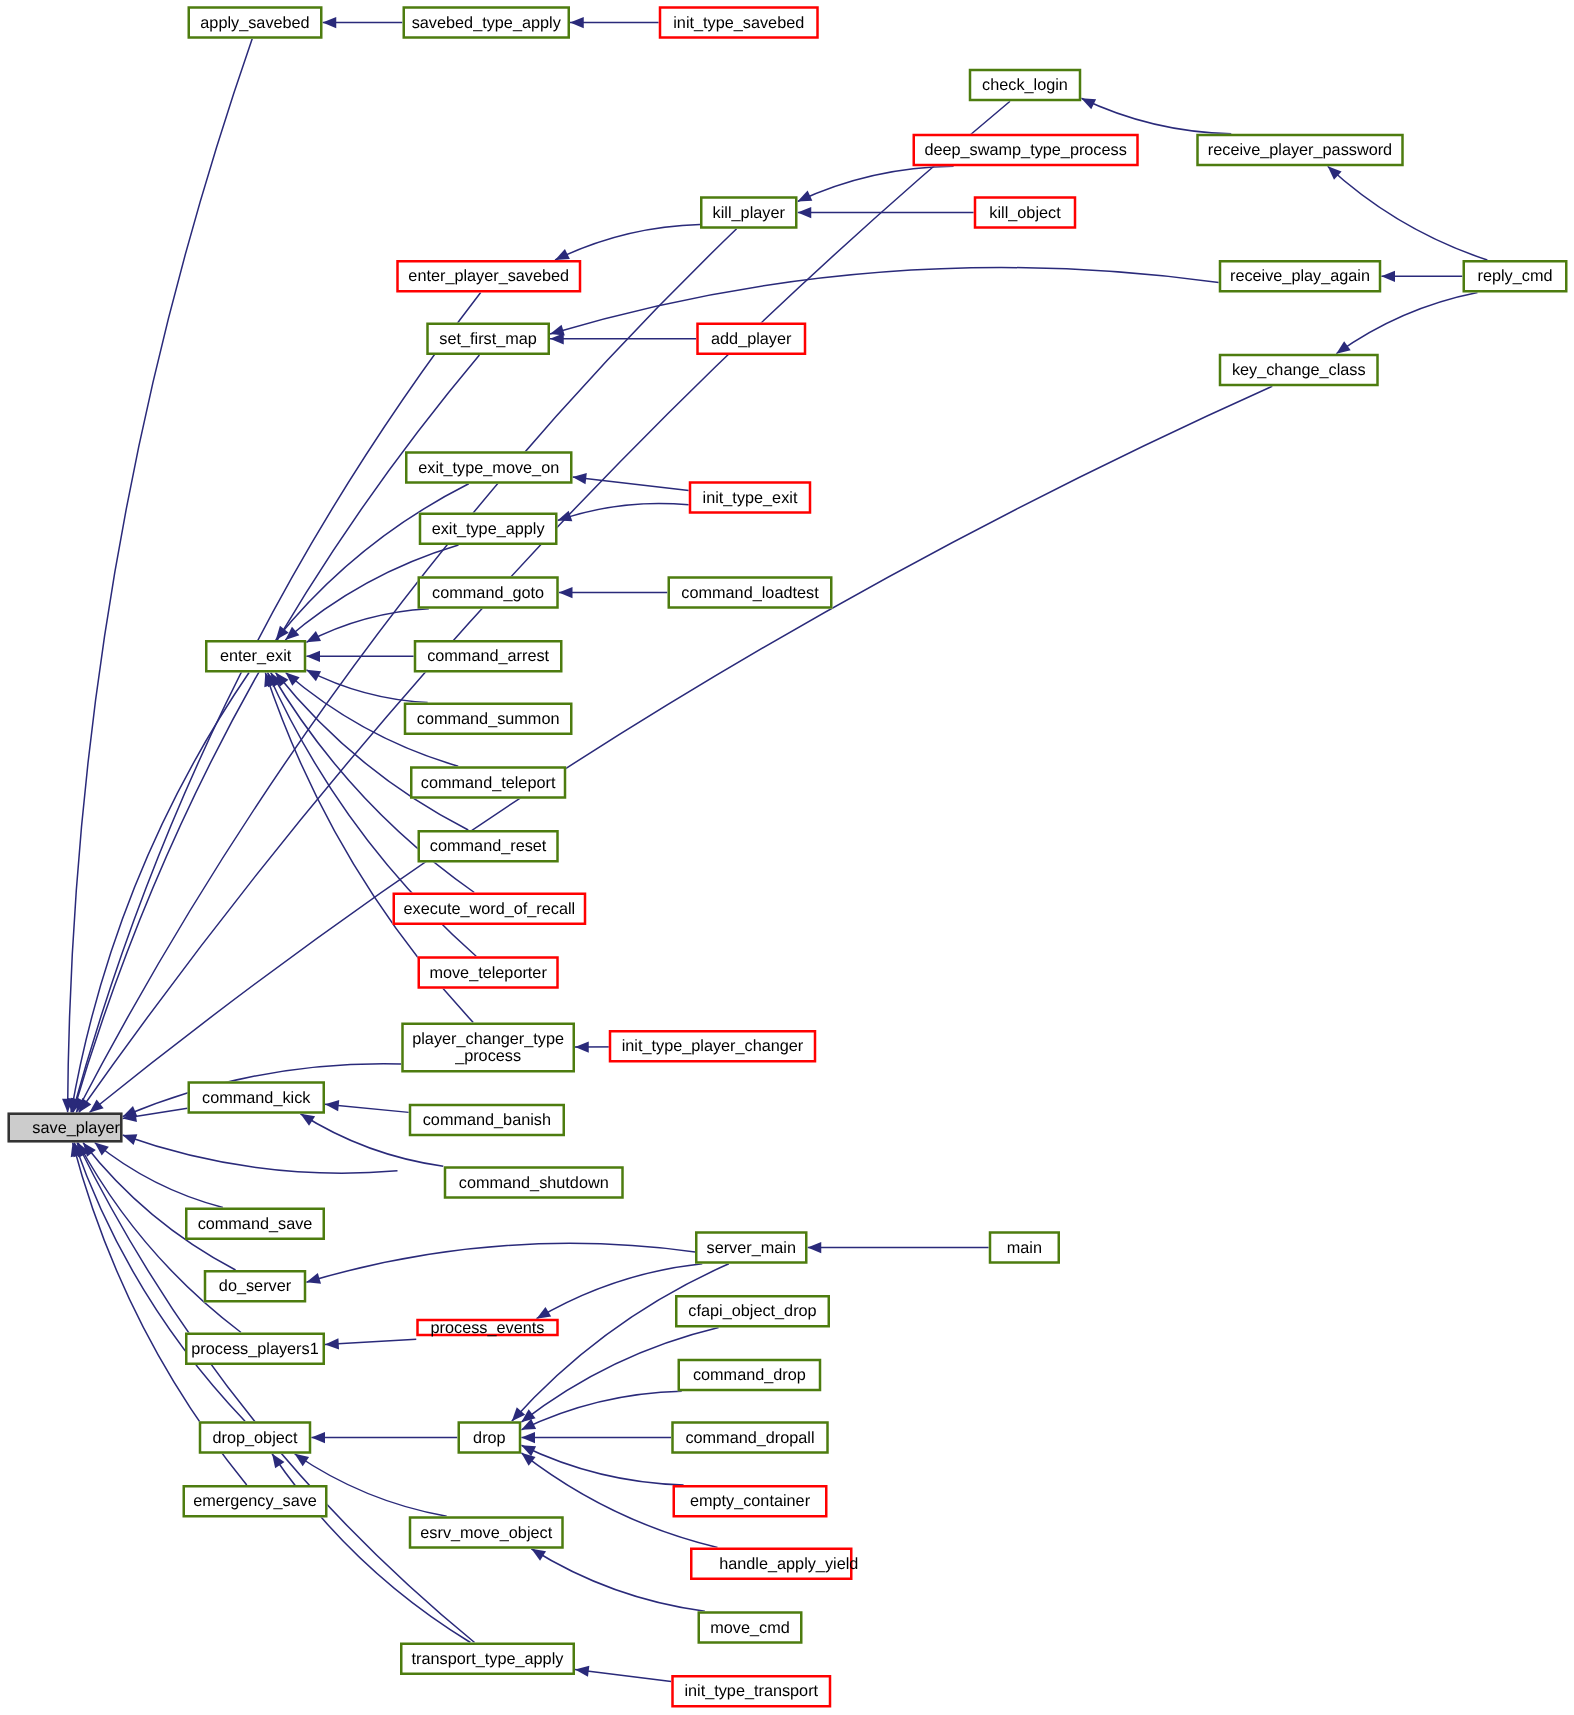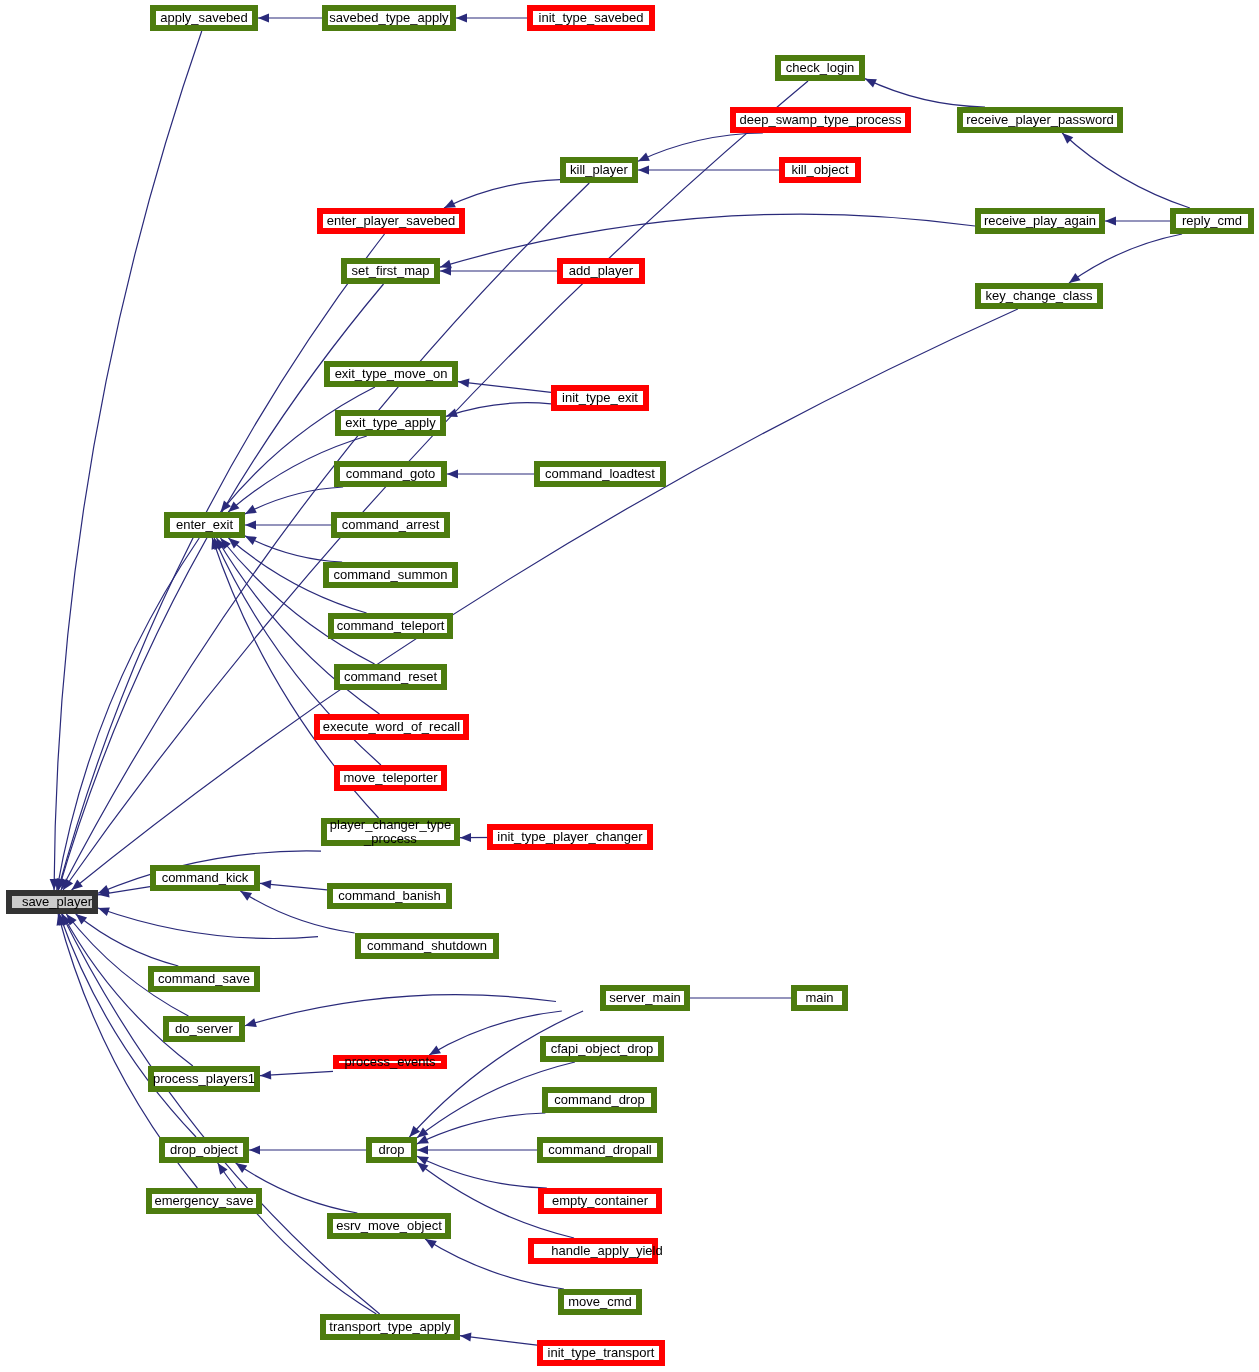--- a/index.html
+++ b/index.html
@@ -3,21 +3,21 @@
 <meta charset="utf-8">
 <style>
   html,body{margin:0;padding:0;background:#ffffff;}
   body{font-family:"Liberation Sans", sans-serif;}
   #canvas{position:relative;width:1259px;height:1372px;overflow:hidden;background:#ffffff;}
   svg.edges{position:absolute;left:0;top:0;width:1259px;height:1372px;}
   .node{
     position:absolute;
     box-sizing:border-box;
     background:#ffffff;
-    border:6px solid #4d7c0f;
+    border:2px solid #4d7c0f;
     display:flex;align-items:center;justify-content:center;
     font-size:13px;
     line-height:14px;
     color:#000000;
     text-align:center;
     white-space:pre-line;
     cursor:default;
   }
   .node.red{border-color:#ff0000;}
   .node.focus{background:#cccccc;border-color:#333333;justify-content:flex-end;}
@@ -281,39 +281,39 @@
       <div class="node" style="left: 335px; top: 410px; width: 111px; height: 26px;"><span>exit_type_apply</span></div>
       <div class="node" style="left: 334px; top: 461px; width: 113px; height: 26px;"><span>command_goto</span></div>
       <div class="node" style="left: 534px; top: 461px; width: 132px; height: 26px;"><span>command_loadtest</span></div>
       <div class="node" style="left: 164px; top: 512px; width: 81px; height: 26px;"><span>enter_exit</span></div>
       <div class="node" style="left: 331px; top: 512px; width: 119px; height: 26px;"><span>command_arrest</span></div>
       <div class="node" style="left: 323px; top: 562px; width: 135px; height: 26px;"><span>command_summon</span></div>
       <div class="node" style="left: 328px; top: 613px; width: 125px; height: 26px;"><span>command_teleport</span></div>
       <div class="node" style="left: 334px; top: 664px; width: 113px; height: 26px;"><span>command_reset</span></div>
       <div class="node red" style="left: 314px; top: 714px; width: 155px; height: 26px;"><span>execute_word_of_recall</span></div>
       <div class="node red" style="left: 334px; top: 765px; width: 113px; height: 26px;"><span>move_teleporter</span></div>
-      <div class="node" style="left: 321px; top: 818px; width: 139px; height: 28px;"><span>player_changer_type
+      <div class="node" style="left: 321px; top: 818px; width: 139px; height: 40px;"><span>player_changer_type
 _process</span></div>
       <div class="node red" style="left: 487px; top: 824px; width: 166px; height: 26px;"><span>init_type_player_changer</span></div>
       <div class="node" style="left: 150px; top: 865px; width: 110px; height: 26px;"><span>command_kick</span></div>
       <div class="node" style="left: 327px; top: 883px; width: 125px; height: 26px;"><span>command_banish</span></div>
       <div class="node focus" style="left: 6px; top: 890px; width: 92px; height: 24px;"><span>save_player</span></div>
       <div class="node" style="left: 318px; top: 933px; width: 144px; height: 26px; margin-left: 37px;"><span>command_shutdown</span></div>
       <div class="node" style="left: 148px; top: 966px; width: 112px; height: 26px;"><span>command_save</span></div>
-      <div class="node" style="left: 556px; top: 985px; width: 90px; height: 26px; margin-left: 44px;"><span>server_main</span></div>
+      <div class="node" style="left: 556px; top: 985px; width: 90px; height: 26px;"><span>server_main</span></div>
       <div class="node" style="left: 791px; top: 985px; width: 57px; height: 26px;"><span>main</span></div>
       <div class="node" style="left: 163px; top: 1016px; width: 82px; height: 26px;"><span>do_server</span></div>
       <div class="node" style="left: 540px; top: 1036px; width: 124px; height: 26px;"><span>cfapi_object_drop</span></div>
       <div class="node red" style="left: 333px; top: 1055px; width: 114px; height: 14px;"><span>process_events</span></div>
       <div class="node" style="left: 148px; top: 1066px; width: 112px; height: 26px;"><span>process_players1</span></div>
       <div class="node" style="left: 542px; top: 1087px; width: 115px; height: 26px;"><span>command_drop</span></div>
       <div class="node" style="left: 537px; top: 1137px; width: 126px; height: 26px;"><span>command_dropall</span></div>
       <div class="node" style="left: 159px; top: 1137px; width: 90px; height: 26px;"><span>drop_object</span></div>
       <div class="node" style="left: 366px; top: 1137px; width: 51px; height: 26px;"><span>drop</span></div>
       <div class="node red" style="left: 538px; top: 1188px; width: 124px; height: 26px;"><span>empty_container</span></div>
       <div class="node" style="left: 146px; top: 1188px; width: 116px; height: 26px;"><span>emergency_save</span></div>
       <div class="node" style="left: 327px; top: 1213px; width: 124px; height: 26px;"><span>esrv_move_object</span></div>
-      <div class="node red" style="left: 528px; top: 1238px; width: 130px; height: 26px; padding-left: 28px;"><span>handle_apply_yield</span></div>
+      <div class="node red" style="left: 552px; top: 1238px; width: 130px; height: 26px; padding-left: 28px;"><span>handle_apply_yield</span></div>
       <div class="node" style="left: 558px; top: 1289px; width: 84px; height: 26px;"><span>move_cmd</span></div>
       <div class="node" style="left: 320px; top: 1314px; width: 140px; height: 26px;"><span>transport_type_apply</span></div>
       <div class="node red" style="left: 537px; top: 1340px; width: 128px; height: 26px;"><span>init_type_transport</span></div>
     </div>
 </div>
 
 </body></html>

